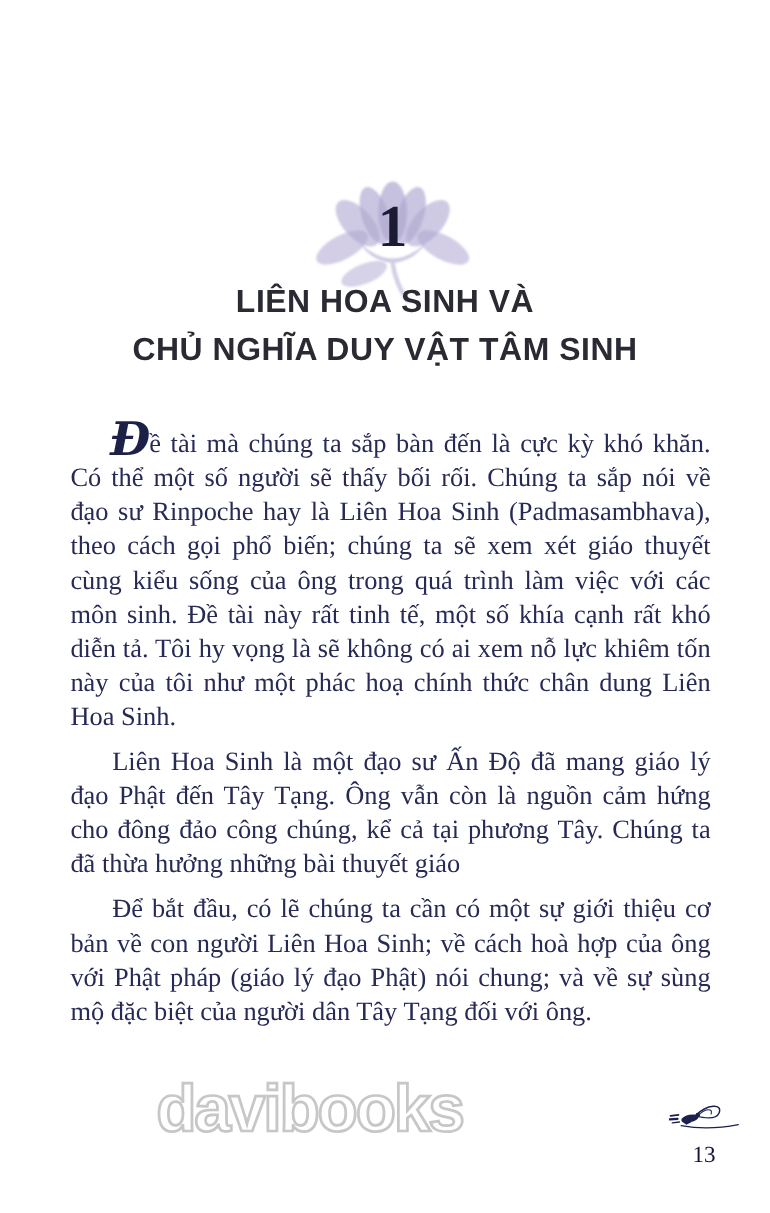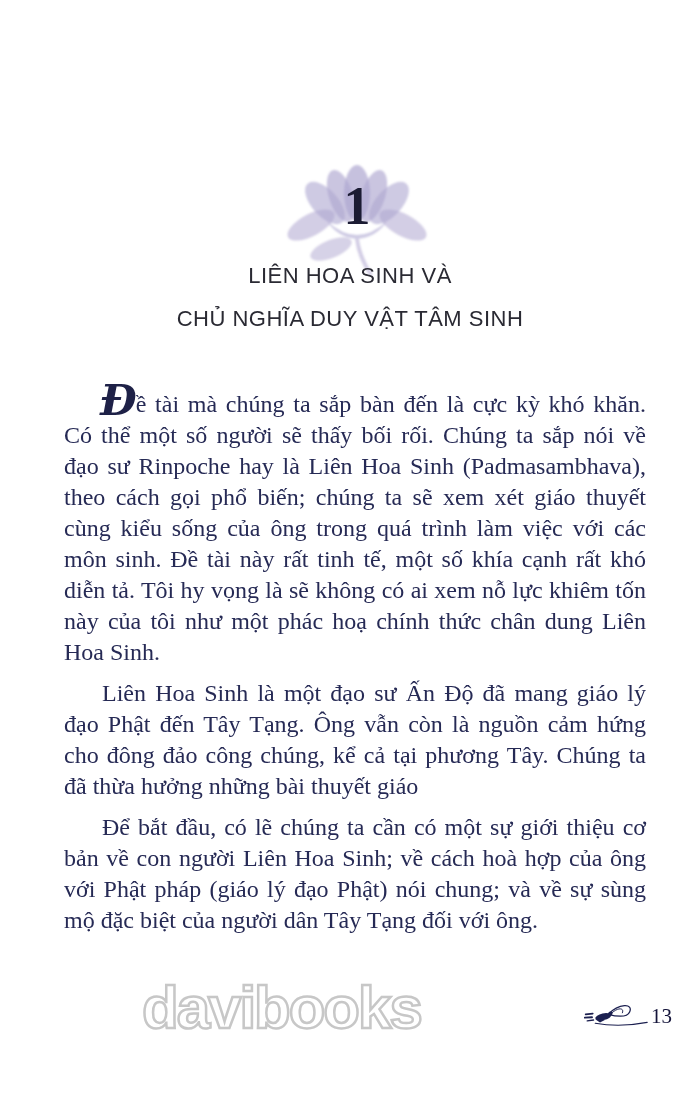--- a/index.html
+++ b/index.html
@@ -33,23 +33,23 @@
     color: #1b1b33;
     line-height: 1;
   }
   .chapter-title {
     position: absolute;
     left: 0;
     top: 254px;
     width: 700px;
     text-align: center;
     font-family: "Liberation Sans", sans-serif;
-    font-weight: 400;
+    font-weight: 700;
     color: #2a2a33;
-    font-size: 22px;
+    font-size: 29px;
     line-height: 43px;
     letter-spacing: 0.5px;
   }
   .chapter-title span { display: block; }
 
   
   .body-text {
     position: absolute;
     left: 64px;
     top: 389px;
@@ -101,20 +101,21 @@
     -webkit-text-stroke: 1.8px #cccccc;
     text-stroke: 1.8px #cccccc;
   }
   .pageno-wrap {
     position: absolute;
     right: 28px;
     top: 998px;
     display: flex;
     align-items: center;
     gap: 3px;
+    flex-direction: column;
   }
   .pageno-wrap svg { display: block; }
   .page-number {
     font-family: "Liberation Serif", serif;
     font-size: 21px;
     color: #14143a;
   }
 </style>
 </head>
 <body>

